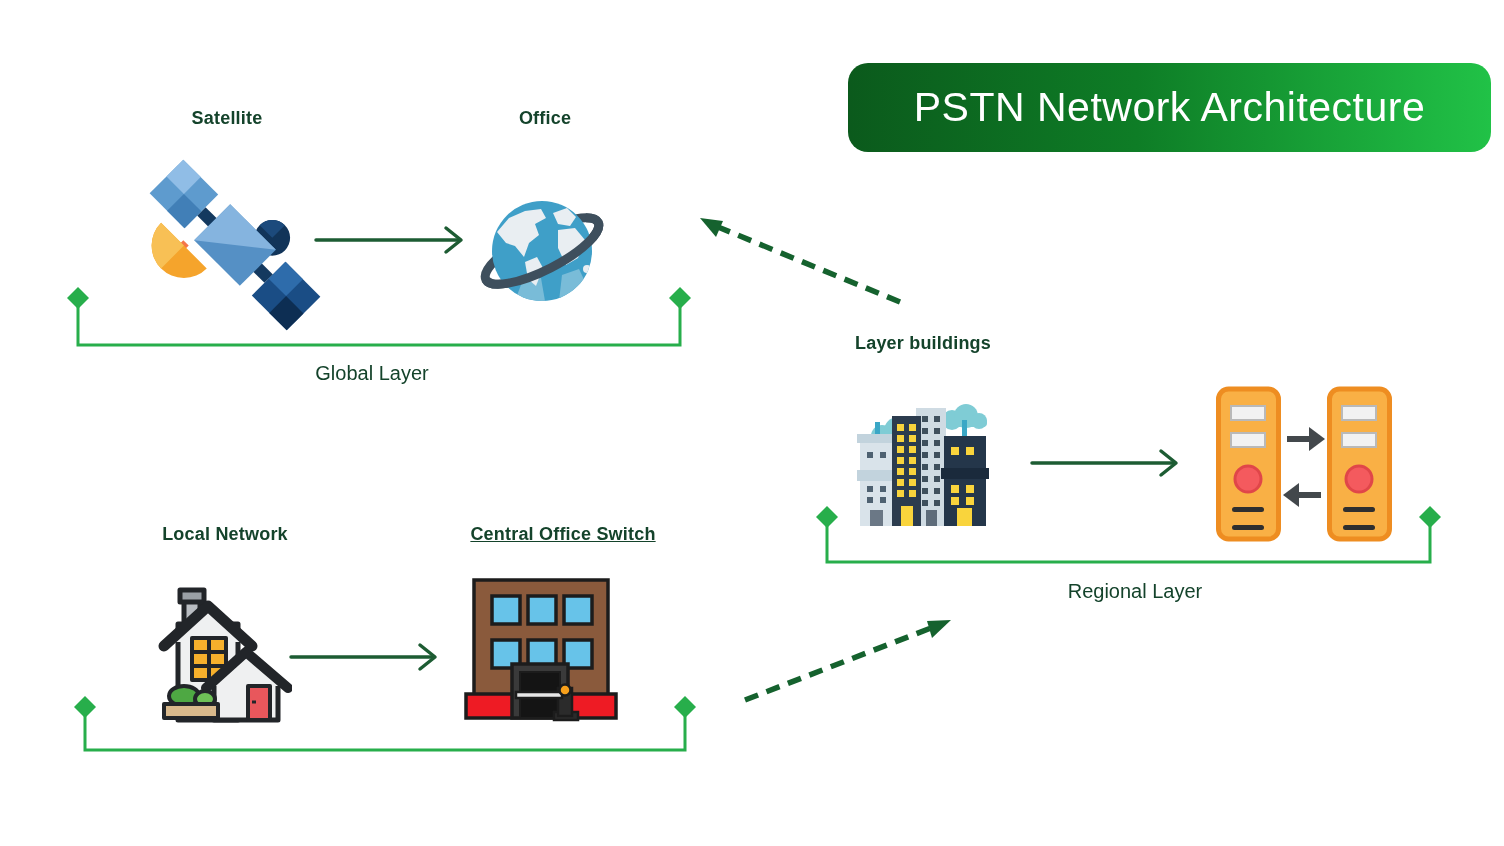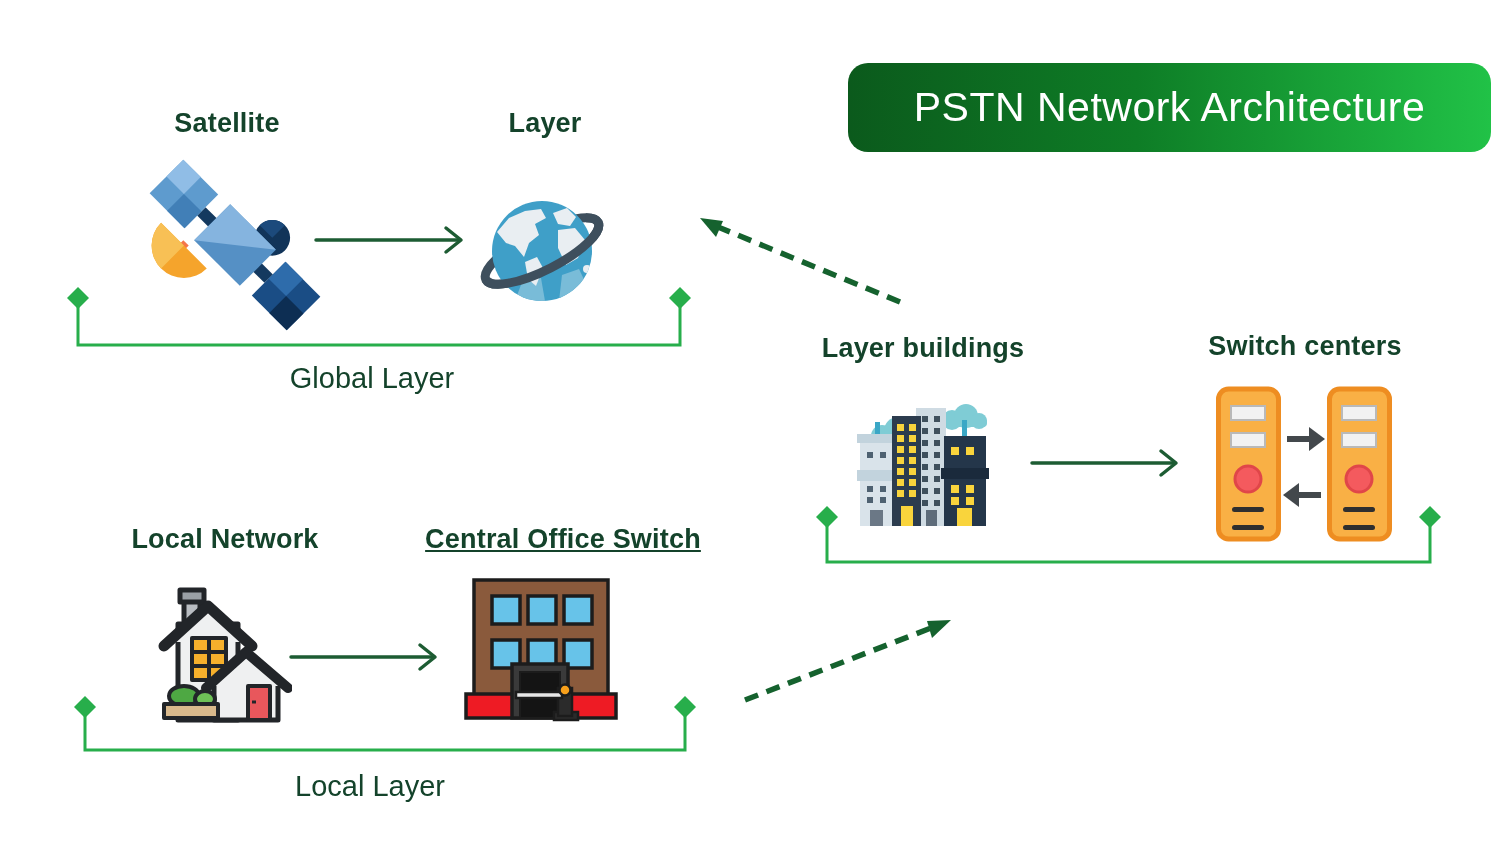--- a/index.html
+++ b/index.html
@@ -5,22 +5,22 @@
   :root{
     --banner-gradient-left:#0B5A1C; --banner-gradient-mid:#0E7D26; --banner-gradient-right:#21C247;
     --banner-text:#FFFFFF; --label-text:#14432B; --solid-arrow:#1D5C33;
     --dashed-arrow:#15622E; --bracket-green:#27AE4B; --background:#FFFFFF;
   }
   html,body{margin:0;padding:0;}
   body{font-family:"Liberation Sans",sans-serif;background:#fff;}
   .canvas{position:relative;width:1504px;height:846px;background:var(--background);overflow:hidden;}
   .overlay{position:absolute;left:0;top:0;z-index:1;}
   .icon{position:absolute;z-index:2;}
-  .node-label{position:absolute;z-index:3;text-align:center;font-weight:bold;font-size:27px;color:var(--label-text);letter-spacing:0.2px;}
-  .layer-label{position:absolute;z-index:3;text-align:center;font-weight:400;font-size:29px;color:var(--label-text);}
+  .node-label{position:absolute;z-index:3;text-align:center;font-weight:bold;font-size:18px;color:var(--label-text);letter-spacing:0.2px;}
+  .layer-label{position:absolute;z-index:3;text-align:center;font-weight:400;font-size:20px;color:var(--label-text);}
   .title-banner{
     position:absolute;left:848px;top:63px;width:643px;height:89px;z-index:3;
     background:linear-gradient(90deg,var(--banner-gradient-left) 0%,var(--banner-gradient-mid) 45%,var(--banner-gradient-right) 100%);
     border-radius:20px;display:flex;align-items:center;justify-content:center;text-align:center;
   }
   .title-banner span{color:var(--banner-text);font-size:41px;font-weight:500;letter-spacing:0.5px;white-space:nowrap;}
 </style>
 </head>
 <body>
 
@@ -68,28 +68,27 @@
       <polygon points="85,696 96,707 85,718 74,707" fill="var(--bracket-green)"></polygon>
       <polygon points="685,696 696,707 685,718 674,707" fill="var(--bracket-green)"></polygon>
     </g>
   </svg>
 
   <div class="title-banner">
     <span>PSTN Network Architecture</span>
   </div>
 
   <div class="node-label" style="left:97px;top:108px;width:260px;">Satellite</div>
-  <div class="node-label" style="left:445px;top:108px;width:200px;">Layer</div>
+  <div class="node-label" style="left:445px;top:108px;width:200px;">Office</div>
   <div class="node-label" style="left:773px;top:333px;width:300px;">Layer buildings</div>
-  <div class="node-label" style="left:1155px;top:331px;width:300px;">Switch centers</div>
   <div class="node-label" style="left:75px;top:524px;width:300px;">Local Network</div>
   <div class="node-label" style="left:383px;top:524px;width:360px;text-decoration:underline;">Central Office Switch</div>
 
   <div class="layer-label" style="left:222px;top:362px;width:300px;">Global Layer</div>
-  <div class="layer-label" style="left:220px;top:770px;width:300px;">Local Layer</div>
+  <div class="layer-label" style="left:985px;top:580px;width:300px;">Regional Layer</div>
 
   <svg class="icon" style="left:148px;top:158px;" width="175" height="175" viewBox="0 0 175 175">
     <g transform="rotate(45 87 87) translate(87 87) scale(0.85) translate(-87 -87)">
       <rect x="31" y="80" width="22" height="14" fill="#14395F"></rect>
       <rect x="121" y="80" width="22" height="14" fill="#14395F"></rect>
       <circle cx="112" cy="50" r="21" fill="#113459"></circle>
       <path d="M 91 50 A 21 21 0 0 1 112 29 L 112 50 Z" fill="#1C4A7C"></path>
       <rect x="49" y="57" width="76" height="60" fill="#5590C5"></rect>
       <polygon points="49,57 125,57 49,117" fill="#85B4DF"></polygon>
       <rect x="-27" y="59" width="58" height="56" fill="#5E9BCE"></rect>

